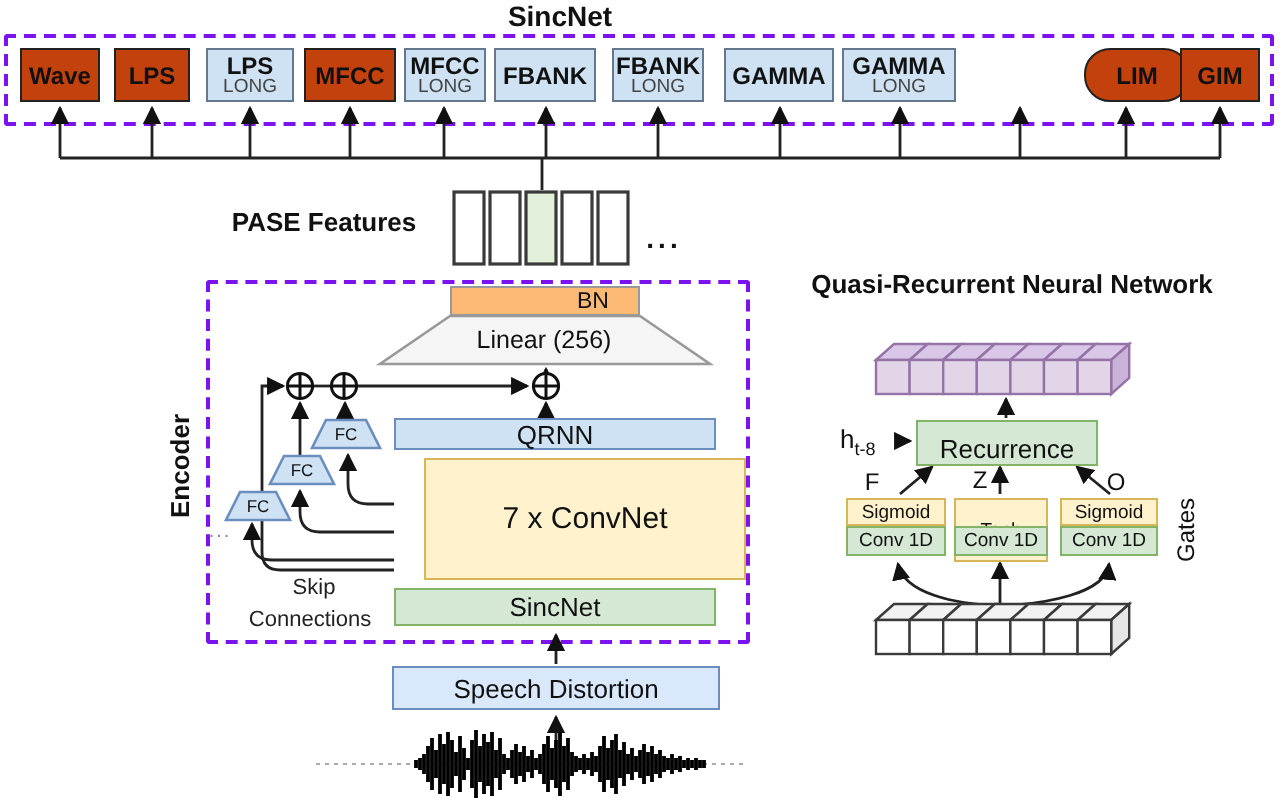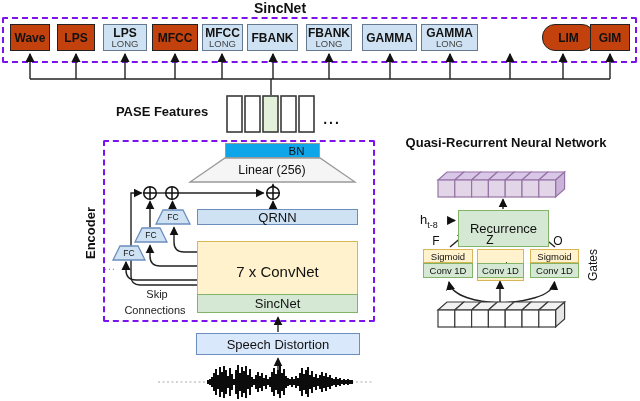--- a/index.html
+++ b/index.html
@@ -184,29 +184,29 @@
     </div>
   <div class="abs wbox" style="left:590px;width:40px;">
     <span>GIM</span>
     </div>
 
   <div class="abs cc" style="left:162px;top:111px;font-weight:bold;font-size:13px;">PASE Features</div>
   <div class="abs cc" style="left:332px;top:119px;font-weight:bold;font-size:14px;letter-spacing:2px;">...</div>
 
   <div class="abs rot" style="left:90px;top:233px;font-weight:bold;font-size:13px;">Encoder</div>
 
-  <div class="abs ctr" style="left:225px;top:143px;width:95px;height:15px;background:#0ea5e9;border:1.3px solid #999;font-size:11.5px;padding-left:48px;">
+  <div class="abs ctr" style="left:225px;top:143px;width:95px;height:15px;background:#fdba74;border:1.3px solid #999;font-size:11.5px;padding-left:48px;">
       <span>BN</span>
     </div>
   <div class="abs cc" style="left:272px;top:170px;font-size:12.5px;">Linear (256)</div>
 
   <div class="abs ctr" style="left:197px;top:209px;width:161px;height:16px;background:#cfe2f3;border:1.3px solid #6c8ebf;font-size:13px;">
       <span>QRNN</span>
     </div>
-  <div class="abs ctr" style="left:197px;top:229px;width:161px;height:61px;background:#fff2cc;border:1.3px solid #d6b656;font-size:15px;margin-top:12px;">
+  <div class="abs ctr" style="left:212px;top:229px;width:161px;height:61px;background:#fff2cc;border:1.3px solid #d6b656;font-size:15px;">
       <span>7 x ConvNet</span>
     </div>
   <div class="abs ctr" style="left:197px;top:294px;width:161px;height:19px;background:#d5e8d4;border:1.3px solid #82b366;font-size:13px;">
       <span>SincNet</span>
     </div>
 
   <div class="abs cc" style="left:173px;top:217px;font-size:8.5px;">FC</div>
   <div class="abs cc" style="left:151px;top:235px;font-size:8.5px;">FC</div>
   <div class="abs cc" style="left:129px;top:253px;font-size:8.5px;">FC</div>
   <div class="abs cc" style="left:110px;top:266px;font-size:10px;color:#888;letter-spacing:1px;">...</div>
@@ -217,21 +217,21 @@
   <div class="abs ctr node" style="left:196px;top:333px;width:164px;height:22px;font-size:13px;">
        <span>Speech Distortion</span>
     </div>
 
   <div class="abs cc" style="left:506px;top:142px;font-weight:bold;font-size:13px;">Quasi-Recurrent Neural Network</div>
 
   <div class="abs" style="left:420px;top:212px;font-size:13px;">
     <span>h</span><sub style="font-size:9px;">t-8</sub>
   </div>
 
-  <div class="abs ctr" style="left:458px;top:210px;width:91px;height:37px;background:#d5e8d4;border:1.3px solid #82b366;font-size:13px;">
+  <div class="abs ctr" style="left:458px;top:210px;width:91px;height:23px;background:#d5e8d4;border:1.3px solid #82b366;font-size:13px;align-items:flex-end;">
        <span>Recurrence</span>
     </div>
 
   <div class="abs cc" style="left:436px;top:241px;font-size:12px;">F</div>
   <div class="abs cc" style="left:490px;top:240px;font-size:12px;">Z</div>
   <div class="abs cc" style="left:558px;top:241px;font-size:12px;">O</div>
 
   <div class="abs ctr" style="left:423px;top:249px;width:50px;height:14px;background:#fff2cc;border:1.2px solid #d6b656;font-size:9.5px;">
       <span>Sigmoid</span>
     </div>

